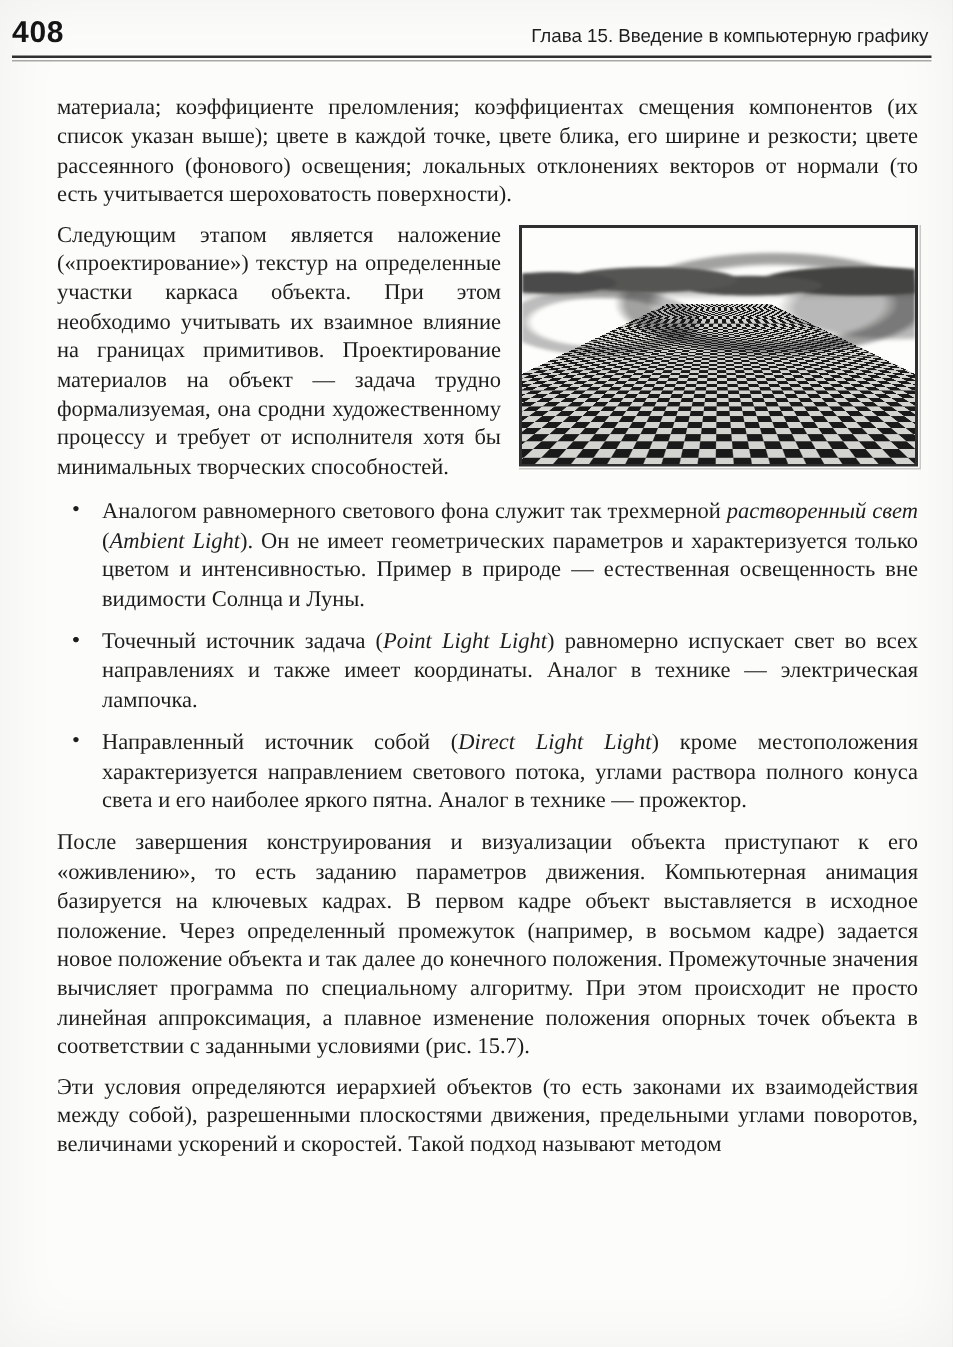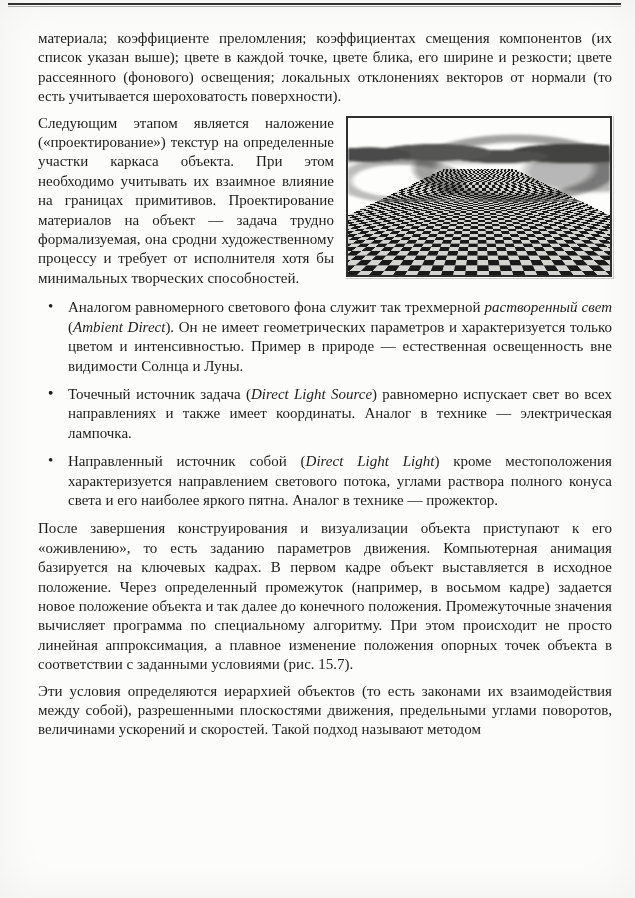--- a/index.html
+++ b/index.html
@@ -104,20 +104,24 @@
   ul.bullets .marker{
     position:absolute;left:10px;top:-1px;
   }
   i{font-style:italic;}
 </style>
 </head>
 <body>
 
 <div class="page">
 
+  <header class="pagehead">
+    <span class="pagenum">408</span>
+    <span class="running">Глава 15. Введение в компьютерную графику</span>
+  </header>
   <div class="head-rule"></div>
 
   <main class="content">
 
     <p>материала; коэффициенте преломления; коэффициентах смещения компонентов (их список указан выше); цвете в каждой точке, цвете блика, его ширине и резкости; цвете рассеянного (фонового) освещения; локальных отклонениях векторов от нормали (то есть учитывается шероховатость поверхности).</p>
 
     <div class="media">
       <figure class="render">
         <div class="scene">
           <div class="checker"></div>
@@ -125,28 +129,28 @@
           <div class="hills"></div>
         </div>
       </figure>
       <p>Следующим этапом является наложение («проектирование») текстур на определенные участки каркаса объекта. При этом необходимо учитывать их взаимное влияние на границах примитивов. Проектирование материалов на объект — задача трудно формализуемая, она сродни художественному процессу и требует от исполнителя хотя бы минимальных творческих способностей.</p>
     </div>
 
 
     <ul class="bullets">
       <li>
         <span class="marker">•</span>
-        <span><span>Аналогом равномерного светового фона служит так трехмерной </span><i>растворенный свет</i><span> (</span><i>Ambient Direct</i><span>). Он не имеет геометрических параметров и характеризуется только цветом и интенсивностью. Пример в природе — естественная освещенность вне видимости Солнца и Луны.</span></span>
+        <span><span>Аналогом равномерного светового фона служит так трехмерной </span><i>растворенный свет</i><span> (</span><i>Ambient Light</i><span>). Он не имеет геометрических параметров и характеризуется только цветом и интенсивностью. Пример в природе — естественная освещенность вне видимости Солнца и Луны.</span></span>
       </li>
       <li>
         <span class="marker">•</span>
       </li>
       <li>
         <span class="marker">•</span>
-        <span><span>Точечный источник задача (</span><i>Direct Light Source</i><span>) равномерно испускает свет во всех направлениях и также имеет координаты. Аналог в технике — электрическая лампочка.</span></span>
+        <span><span>Точечный источник задача (</span><i>Point Light Light</i><span>) равномерно испускает свет во всех направлениях и также имеет координаты. Аналог в технике — электрическая лампочка.</span></span>
       </li>
       <li>
         <span class="marker">•</span>
         <span><span>Направленный источник собой (</span><i>Direct Light Light</i><span>) кроме местоположения характеризуется направлением светового потока, углами раствора полного конуса света и его наиболее яркого пятна. Аналог в технике — прожектор.</span></span>
       </li>
     </ul>
 
     <p>После завершения конструирования и визуализации объекта приступают к его «оживлению», то есть заданию параметров движения. Компьютерная анимация базируется на ключевых кадрах. В первом кадре объект выставляется в исходное положение. Через определенный промежуток (например, в восьмом кадре) задается новое положение объекта и так далее до конечного положения. Промежуточные значения вычисляет программа по специальному алгоритму. При этом происходит не просто линейная аппроксимация, а плавное изменение положения опорных точек объекта в соответствии с заданными условиями (рис. 15.7).</p>
 
     <p>Эти условия определяются иерархией объектов (то есть законами их взаимодействия между собой), разрешенными плоскостями движения, предельными углами поворотов, величинами ускорений и скоростей. Такой подход называют методом</p>

